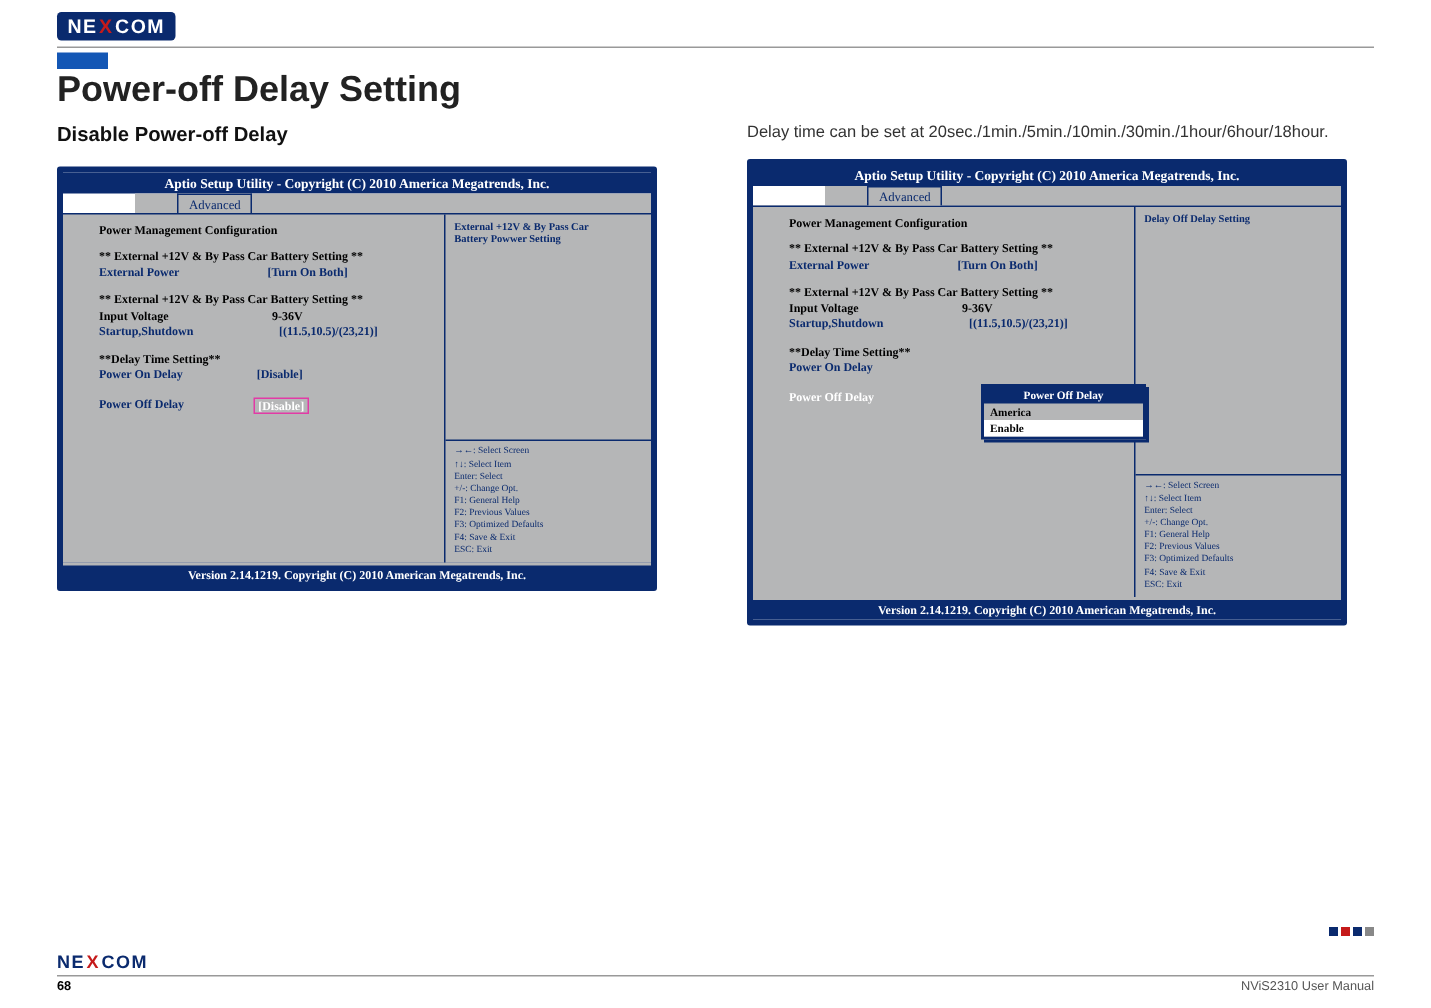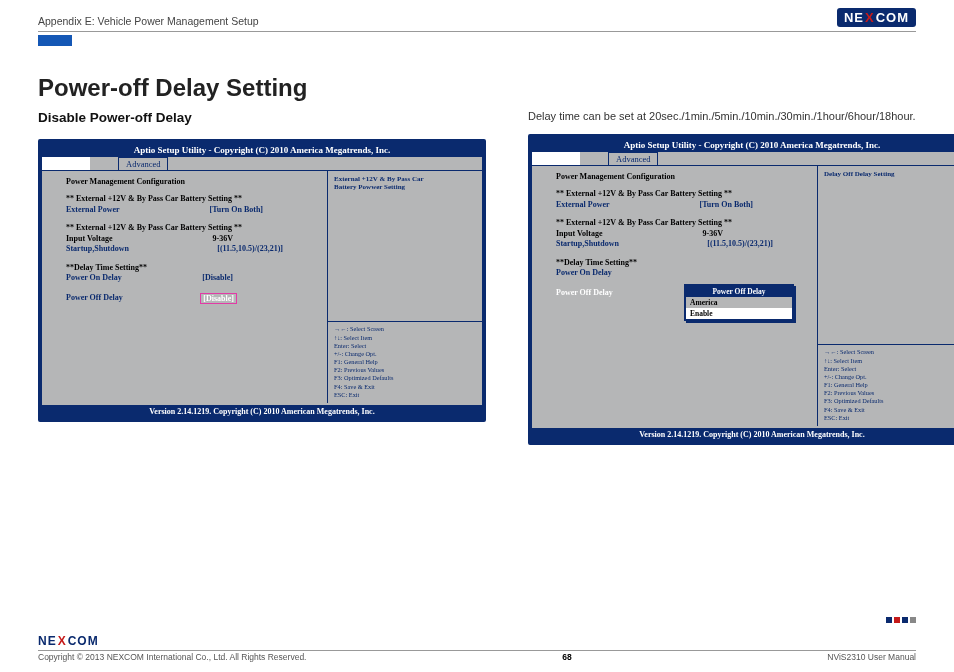--- a/index.html
+++ b/index.html
@@ -29,31 +29,31 @@
     font-size: 13px;
     letter-spacing: 1px;
     padding: 2px 7px;
     border-radius: 3px;
     font-family: Impact, Arial, sans-serif;
   }
   .logo-x { color: #c51a1a; padding: 0 1px; }
   .hdr-rule { height: 1px; background: #999; margin-top: 2px; }
   .hdr-tab { width: 34px; height: 11px; background: #1457b5; margin-top: 3px; }
 
-  h1.pg-title { font-size: 24px; font-weight: bold; margin-top: 28px; color: #222; }
+  h1.pg-title { font-size: 24px; font-weight: bold; color: #222; }
   .cols { display: flex; gap: 42px; margin-top: 8px; }
   .col { flex: 1; }
   h2.sub { font-size: 13.5px; font-weight: bold; margin-bottom: 14px; color: #111; }
   p.desc { font-size: 11px; color: #333; margin-bottom: 12px; text-align: justify; }
 
   
   .bios {
     border: 4px solid #0a2a6e;
     border-radius: 2px;
-    width: 448px;
+    width: 400px;
     font-family: "Times New Roman", serif;
   }
   .bios-top {
     background: #0a2a6e;
     color: #fff;
     text-align: center;
     font-size: 9px;
     font-weight: bold;
     padding: 2px 0;
   }
@@ -161,21 +161,20 @@
   }
   .ftr-sq { width: 6px; height: 6px; }
   .sq-navy { background: #0a2a6e; }
   .sq-red { background: #c51a1a; }
   .sq-grey { background: #888; }
 </style>
 </head>
 <body>
 
 <div class="hdr">
-  <span>Appendix E: Vehicle Power Management Setup</span>
   <span class="logo-nexcom">
     <span>NE</span>
       <span class="logo-x">X</span>
       <span>COM</span>
   </span>
 </div>
 <div class="hdr-rule"></div>
 <div class="hdr-tab"></div>
 
 <h1 class="pg-title">Power-off Delay Setting</h1>
@@ -319,17 +318,16 @@
     <div class="ftr-sq sq-navy"></div>
     <div class="ftr-sq sq-grey"></div>
   </div>
   <div class="ftr-logo">
     <span>NE</span>
       <span class="logo-x">X</span>
       <span>COM</span>
   </div>
   <div class="ftr-rule"></div>
   <div class="ftr-row">
-    <span>Copyright © 2013 NEXCOM International Co., Ltd. All Rights Reserved.</span>
     <span style="font-weight:bold;color:#000">68</span>
     <span>NViS2310 User Manual</span>
   </div>
 </div>
 
 </body></html>

